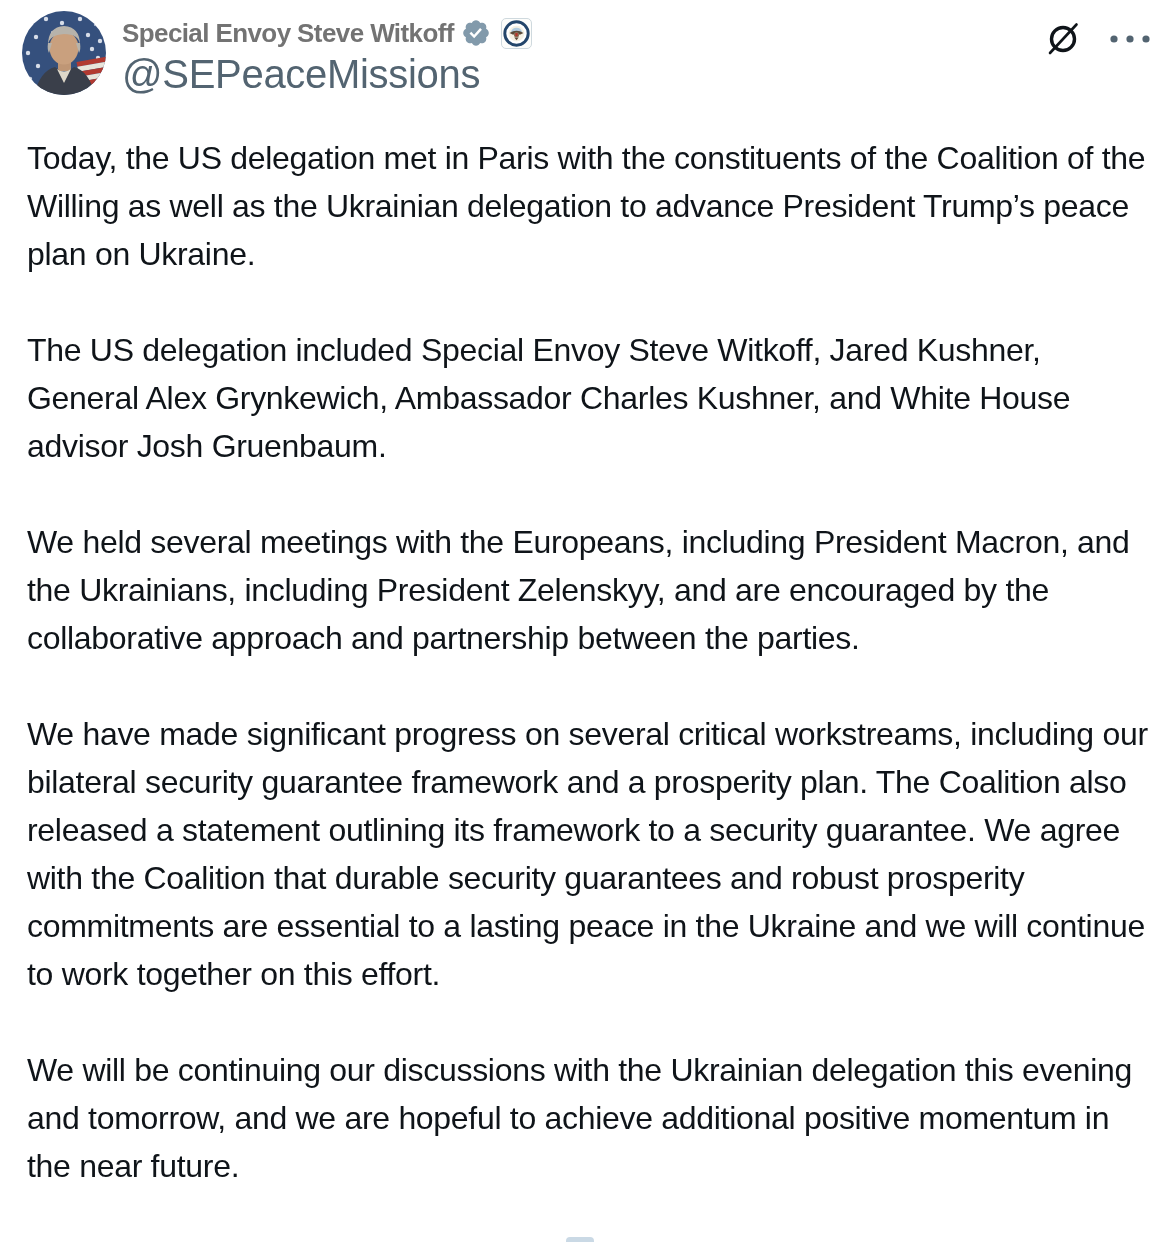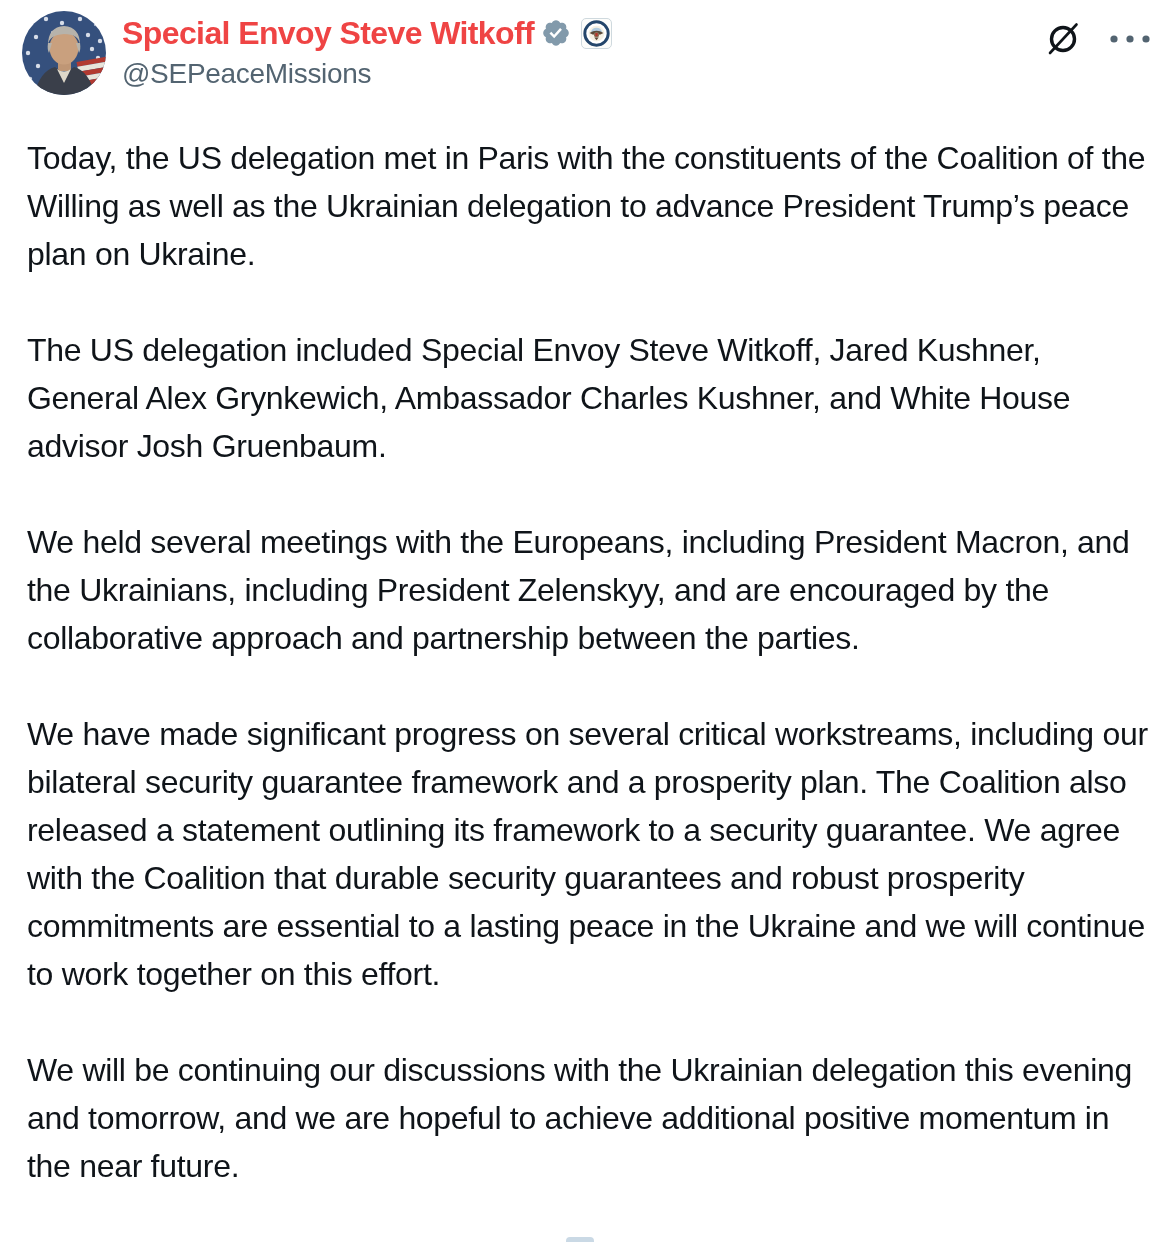--- a/index.html
+++ b/index.html
@@ -39,23 +39,23 @@
     position: absolute;
     left: 122px;
     top: 14px;
   }
   .name-row {
     display: flex;
     align-items: center;
     white-space: nowrap;
   }
   .display-name {
-    font-size: 32px;
+    font-size: 26px;
     font-weight: 700;
-    color: #ef4444;
+    color: #737373;
     letter-spacing: -0.6px;
     line-height: 38px;
     cursor: pointer;
   }
   .verified-badge {
     margin-left: 7px;
     display: inline-flex;
   }
   .affiliate-badge {
     margin-left: 10px;
@@ -65,21 +65,21 @@
     border-radius: 5px;
     background: #fdfdfb;
     display: inline-flex;
     align-items: center;
     justify-content: center;
     cursor: pointer;
     box-sizing: border-box;
   }
   .handle {
     margin-top: 5px;
-    font-size: 28px;
+    font-size: 40px;
     color: #536471;
     letter-spacing: -0.3px;
     line-height: 34px;
     cursor: pointer;
   }
   .header-actions {
     position: absolute;
     right: 16px;
     top: 18px;
     display: flex;

